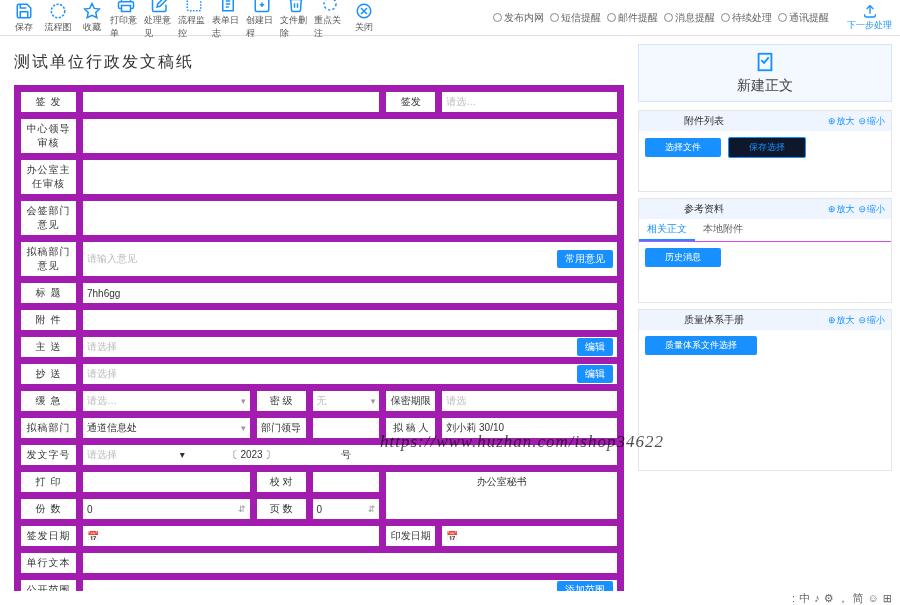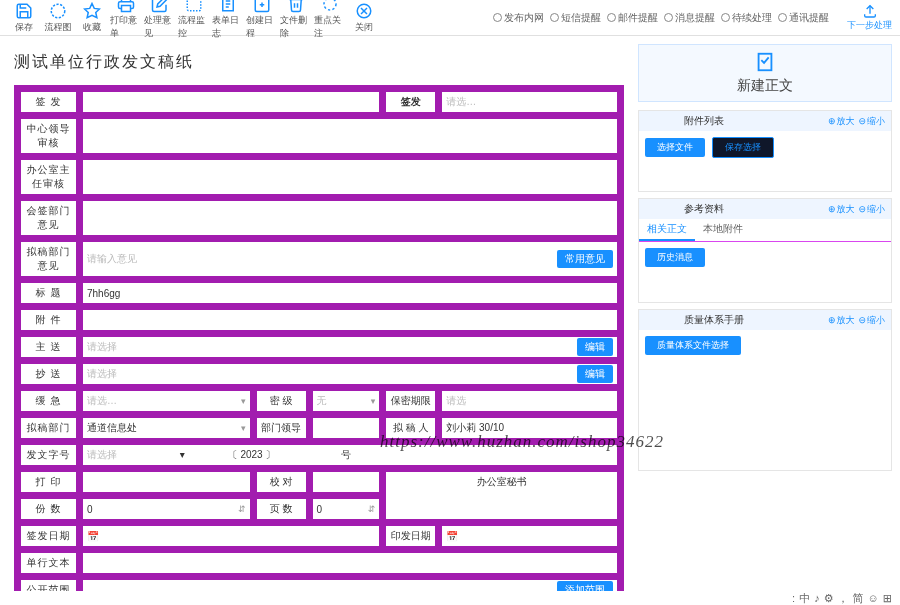--- a/index.html
+++ b/index.html
@@ -17,42 +17,42 @@
 .next-btn span { font-size: 9px; }
 .body-wrap { display: flex; height: 555px; }
 .left-col { flex: 1; padding: 10px 14px 6px 14px; overflow-y: auto; }
 .doc-title { font-size: 16px; font-weight: 400; color: #333; margin: 6px 0 12px; font-family: "SimSun", serif; letter-spacing: 2px; }
 .form-table { width: 100%; border-collapse: collapse; border: 1px solid #555; }
 .form-table td { border: 7px solid #a21caf; padding: 3px 4px; height: 22px; vertical-align: middle; font-size: 10px; }
 .form-table td.lbl { width: 62px; text-align: center; background: #fff; font-size: 10px; letter-spacing: 1px; }
 .form-table td.lbl-s { width: 56px; text-align: center; }
 .placeholder { color: #bbb; font-size: 10px; }
 .btn-blue { background: #1890ff; color: #fff; border: none; padding: 2px 8px; font-size: 10px; cursor: pointer; border-radius: 2px; }
-.btn-blue-sm { background: #1890ff; color: #fff; border: none; padding: 3px 12px; font-size: 9px; cursor: pointer; border-radius: 2px; margin-right: 4px; }
+.btn-blue-sm { background: #1890ff; color: #fff; border: none; padding: 3px 20px; font-size: 9px; cursor: pointer; border-radius: 2px; margin-right: 4px; }
 .rel-btn { position: relative; }
 .rel-btn .btn-blue { position: absolute; right: 4px; top: 50%; transform: translateY(-50%); }
 .sel { display: inline-flex; align-items: center; justify-content: space-between; width: 100%; }
 .sel .caret { color: #999; font-size: 9px; cursor: pointer; }
 .tall { height: 36px; }
 .right-col { width: 262px; padding: 8px 8px 0 0; }
 .new-doc-box { border: 1px solid #d0e5ff; background: #f4f9ff; padding: 6px; text-align: center; margin-bottom: 8px; cursor: pointer; }
 .new-doc-box svg { width: 22px; height: 22px; }
 .new-doc-box .lbl2 { font-size: 14px; color: #444; margin-top: 2px; }
 .panel { border: 1px solid #e5e5e5; margin-bottom: 6px; }
 .panel-head { background: #eef5ff; padding: 3px 6px; display: flex; align-items: center; font-size: 10px; color: #333; }
 .panel-head .ttl { flex: 1; padding-left: 39px; }
 .panel-head .act { color: #1890ff; font-size: 9px; cursor: pointer; margin-left: 4px; display: flex; align-items: center; gap: 1px; }
 .panel-body { padding: 6px; min-height: 60px; }
 .tab-row { display: flex; border-bottom: 1px solid #d946ef; }
 .tab-row .tab { padding: 3px 8px; font-size: 10px; cursor: pointer; color: #666; }
 .tab-row .tab.active { color: #1890ff; border-bottom: 2px solid #1890ff; }
 .status-bar { position: absolute; bottom: 0; right: 0; height: 14px; display: flex; align-items: center; gap: 4px; font-size: 11px; color: #666; padding-right: 8px; }
 .status-bar span { cursor: default; }
 .watermark { position: absolute; top: 432px; left: 380px; font-size: 17px; color: rgba(0,0,0,0.7); font-style: italic; font-family: Georgia, serif; pointer-events: none; letter-spacing: 1px; }
-.small-cell { width: 50px; font-weight: bold; }
+.small-cell { width: 50px; }
 </style>
 </head>
 <body>
 
 <div class="toolbar">
   <div class="toolbar-left">
     <div class="tool-btn">
         <svg viewBox="0 0 24 24" fill="none" stroke="#1890ff" stroke-width="2">
           <path d="M19 21H5a2 2 0 01-2-2V5a2 2 0 012-2h11l5 5v11a2 2 0 01-2 2z"></path>
           <polyline points="17 21 17 13 7 13 7 21"></polyline>

